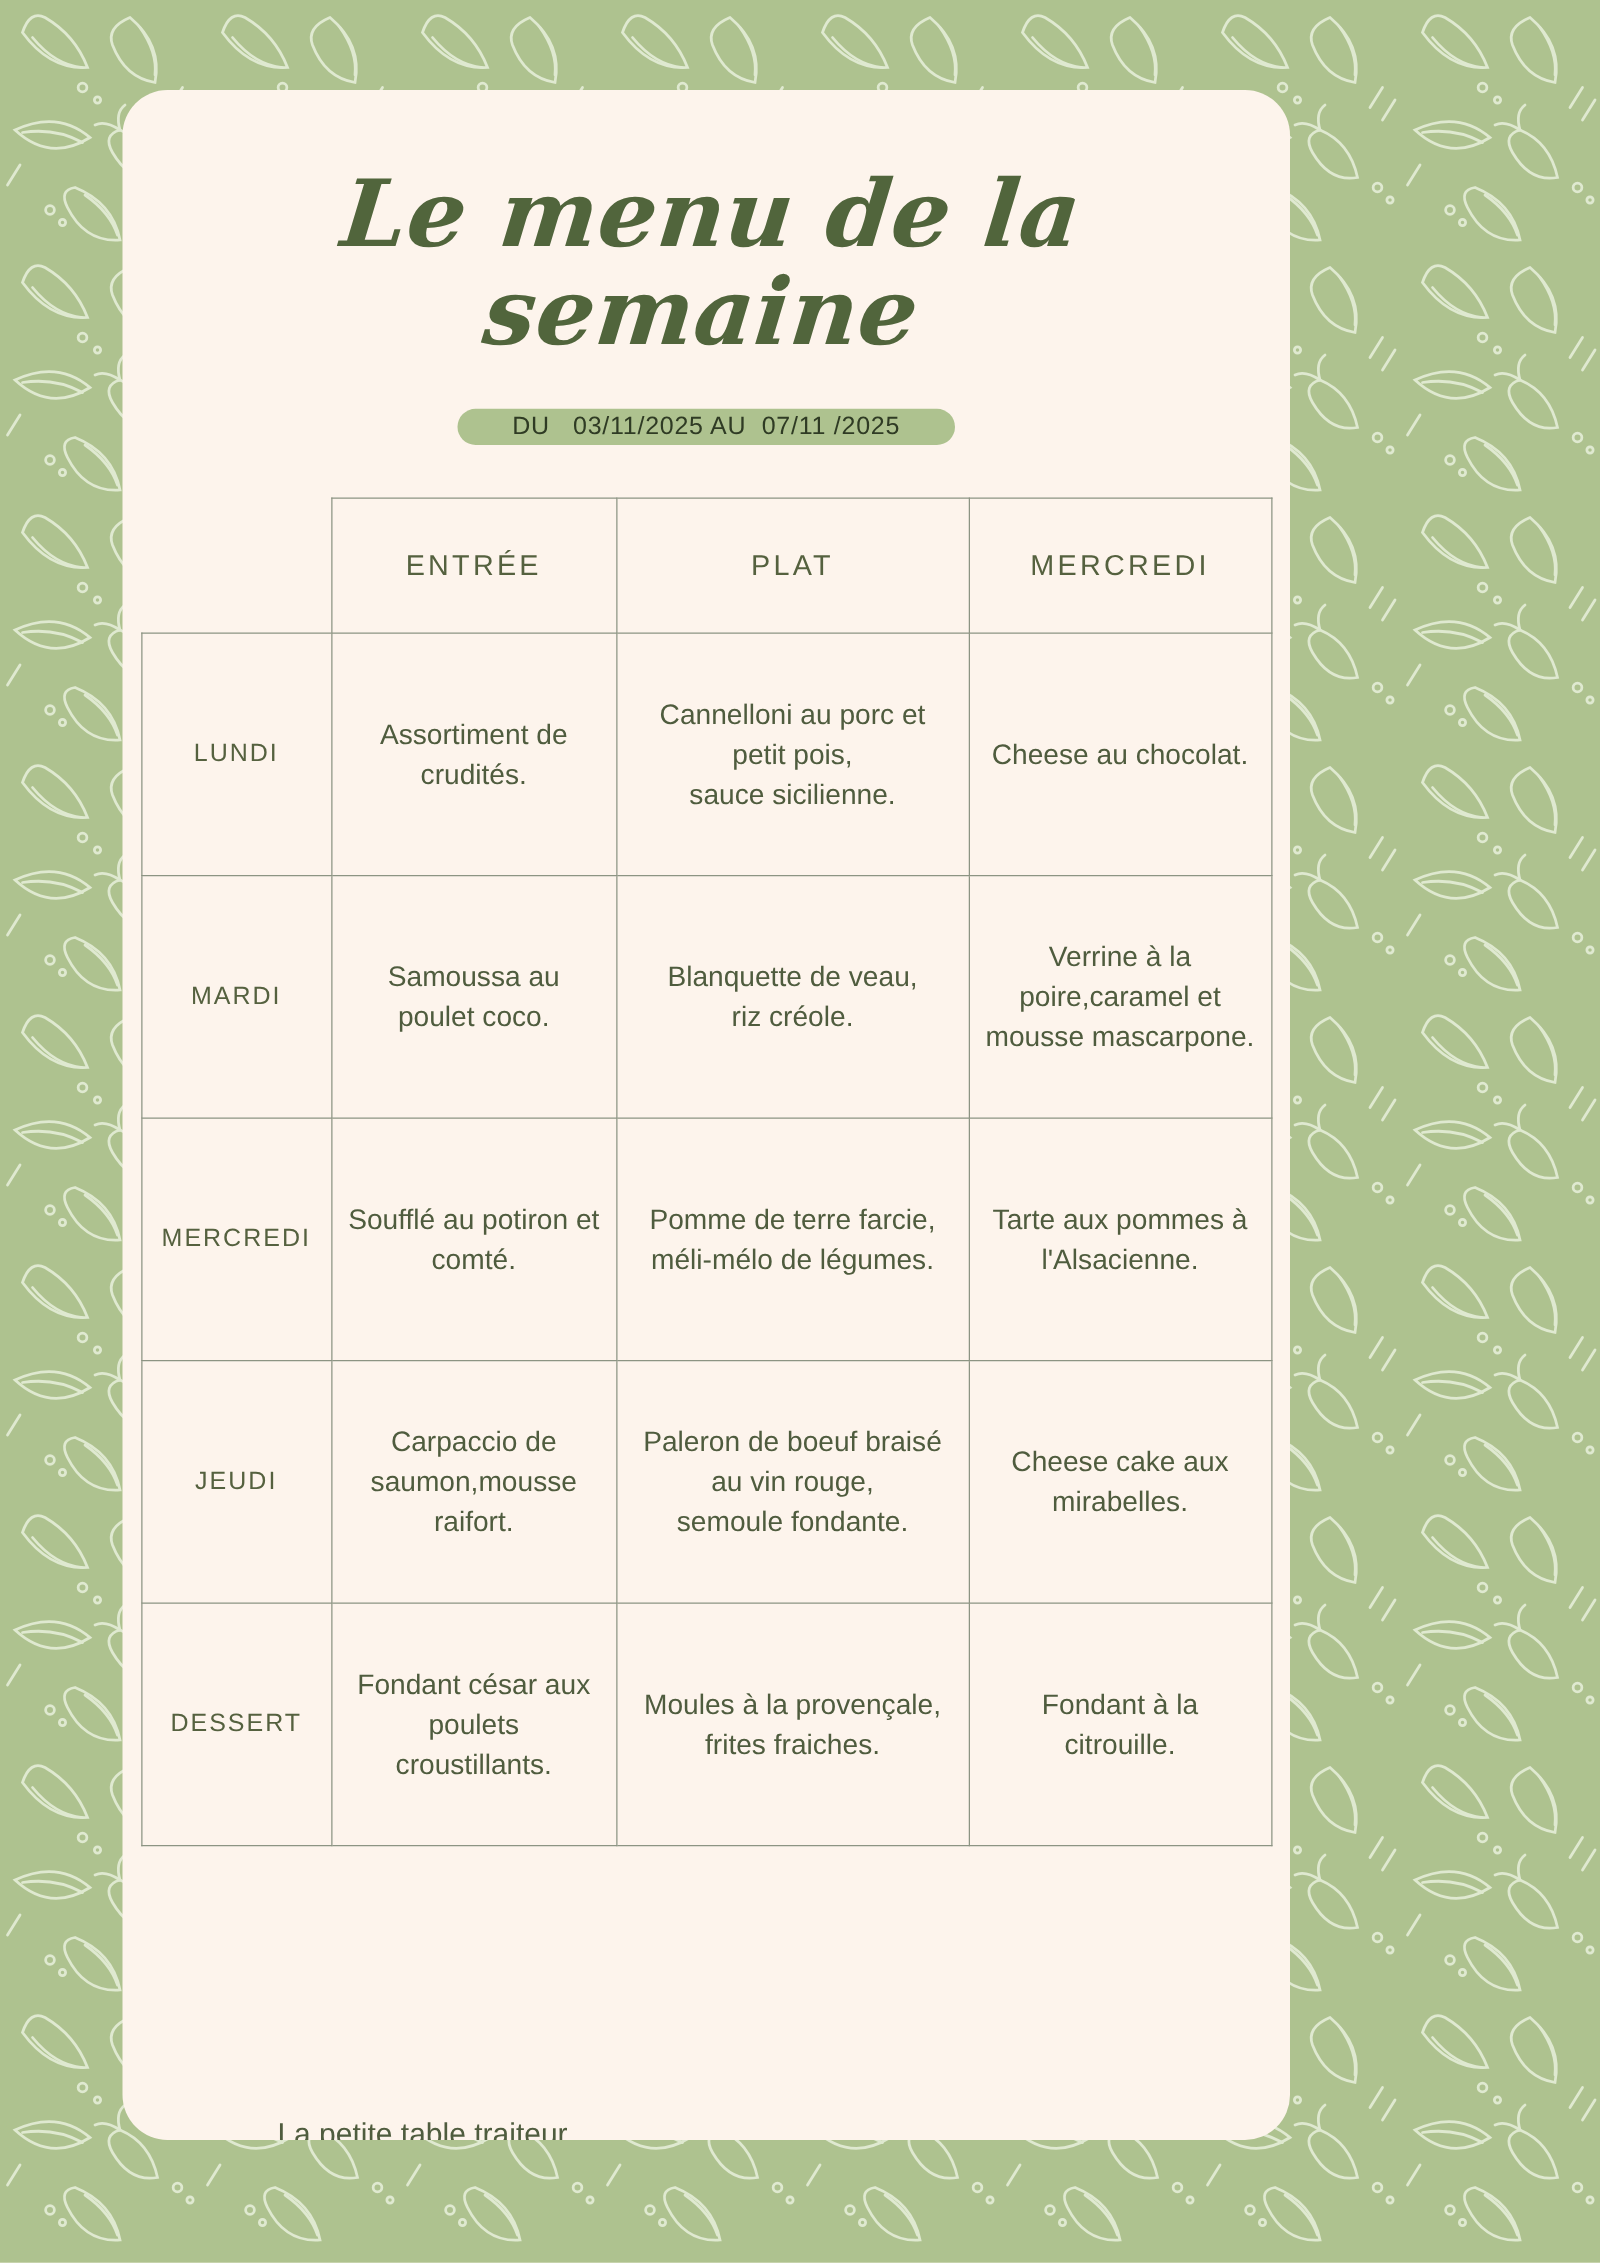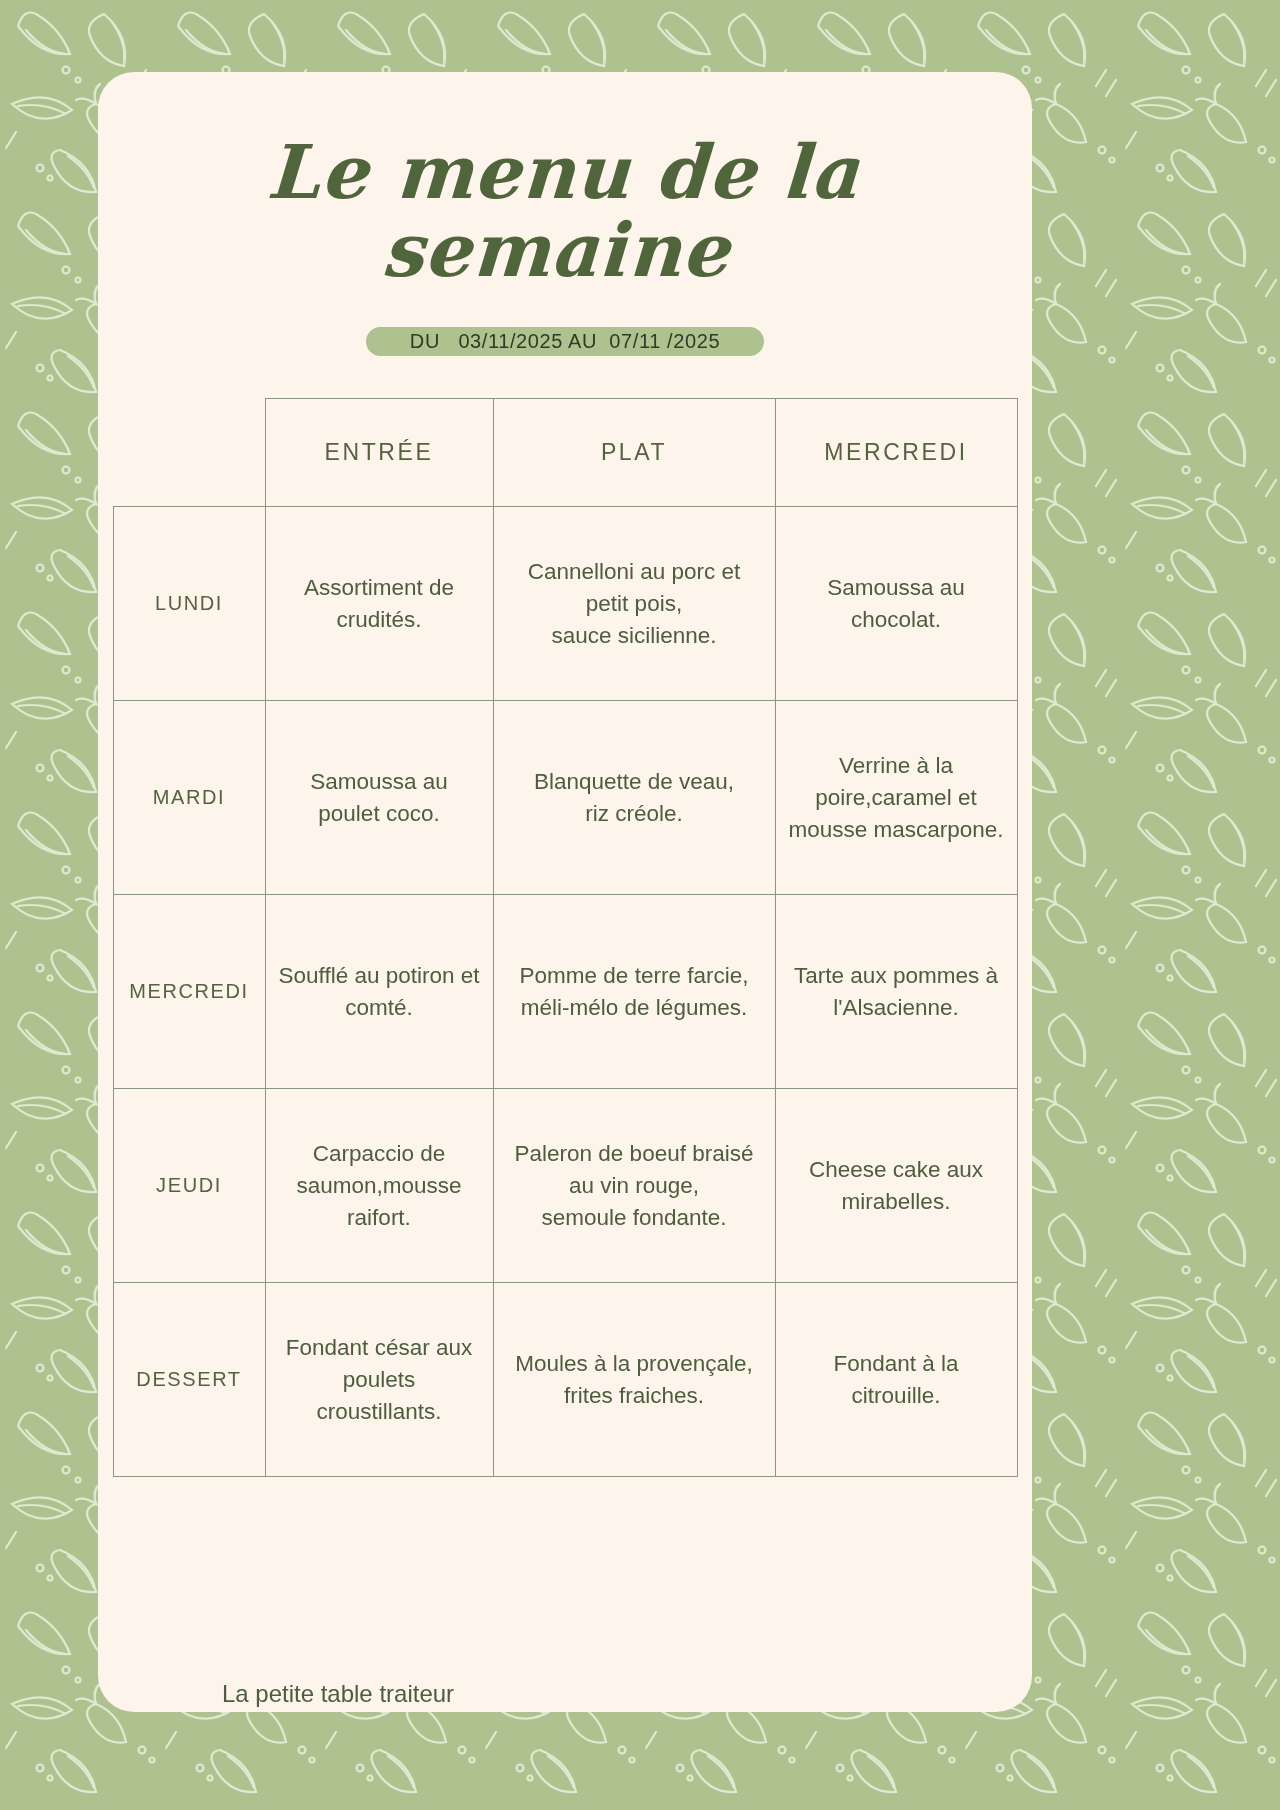--- a/index.html
+++ b/index.html
@@ -112,21 +112,21 @@
     position: absolute;
     left: 0;
     right: 0;
     bottom: 36px;
     color: #4f5c3e;
     font-family: "Liberation Sans", sans-serif;
   }
   #footer-left {
     position: absolute;
     left: 40px;
-    top: 0;
+    top: 14px;
     width: 400px;
     text-align: center;
     font-size: 24px;
     line-height: 1.5;
   }
 </style>
 </head>
 <body>
 
 <div id="bg-pattern">
@@ -190,21 +190,21 @@
         <th>ENTRÉE</th>
         <th>PLAT</th>
         <th>MERCREDI</th>
       </tr>
     </thead>
     <tbody>
       <tr>
         <td class="day-cell">LUNDI</td>
         <td class="dish-cell">Assortiment de crudités.</td>
         <td class="dish-cell">Cannelloni au porc et petit pois,<br>sauce sicilienne.</td>
-        <td class="dish-cell">Samoussa au chocolat.</td>
+        <td class="dish-cell">Cheese au chocolat.</td>
       </tr>
       <tr>
         <td class="day-cell">MARDI</td>
         <td class="dish-cell">Samoussa au poulet coco.</td>
         <td class="dish-cell">Blanquette de veau,<br>riz créole.</td>
         <td class="dish-cell">Verrine à la poire,caramel et mousse mascarpone.</td>
       </tr>
       <tr>
         <td class="day-cell">MERCREDI</td>
         <td class="dish-cell">Soufflé au potiron et comté.</td>

